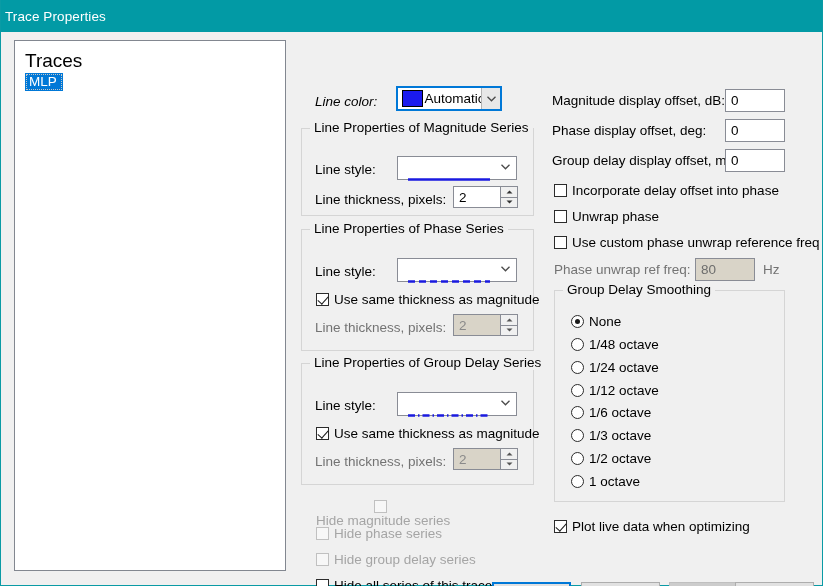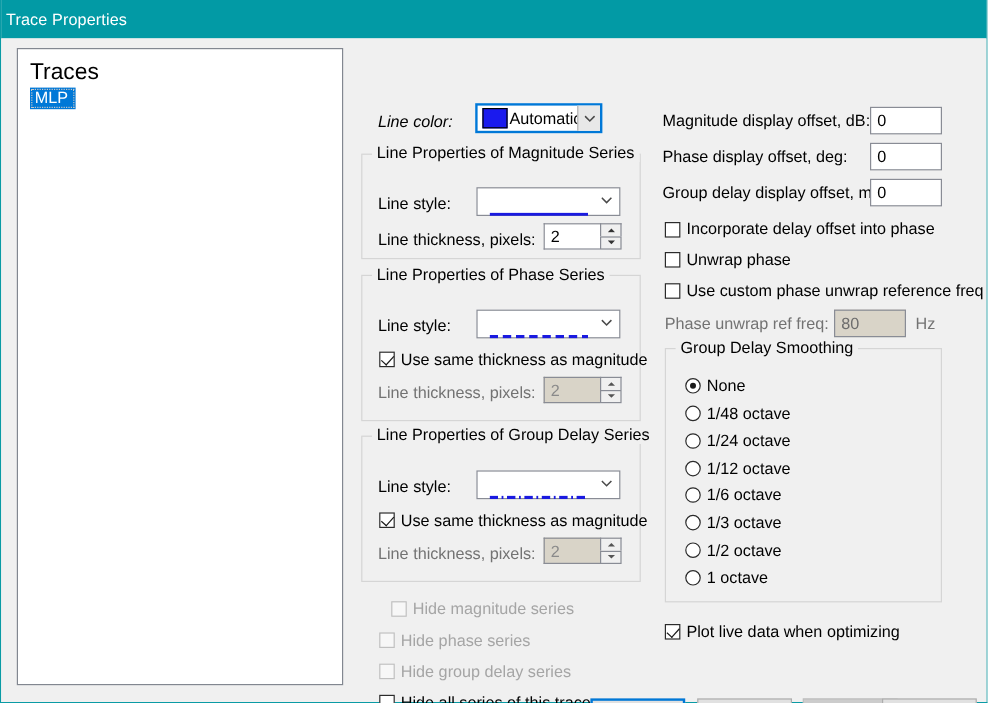--- a/index.html
+++ b/index.html
@@ -374,21 +374,21 @@
             </svg>
           </div>
         <div class="sbtn">
             <svg width="7" height="4" viewBox="0 0 7 4">
               <path d="M3.5 3.5 L0.5 0.5 L6.5 0.5 Z" fill="#555"></path>
             </svg>
           </div>
       </div>
     </div>
 
-    <div class="cb dis" style="left:325px; top:468px;">
+    <div class="cb dis" style="left:315px; top:468px;flex-direction:column;">
       <span class="box"></span>
       <span>Hide magnitude series</span>
     </div>
     <div class="cb dis" style="left:315px; top:494px;">
       <span class="box"></span>
       <span>Hide phase series</span>
     </div>
     <div class="cb dis" style="left:315px; top:520px;">
       <span class="box"></span>
       <span>Hide group delay series</span>
@@ -400,21 +400,21 @@
 
     <div class="lbl" style="left:551px; top:61px;">Magnitude display offset, dB:</div>
     <div class="field" style="left:724px; top:57px; width:60px; height:23px;">0</div>
 
     <div class="lbl" style="left:551px; top:91px;">Phase display offset, deg:</div>
     <div class="field" style="left:724px; top:87px; width:60px; height:23px;">0</div>
 
     <div class="lbl" style="left:551px; top:121px;">Group delay display offset, ms:</div>
     <div class="field" style="left:724px; top:117px; width:60px; height:23px;">0</div>
 
-    <div class="cb" style="left:553px; top:151px;align-items:flex-end;">
+    <div class="cb" style="left:553px; top:151px;">
       <span class="box"></span>
       <span>Incorporate delay offset into phase</span>
     </div>
     <div class="cb" style="left:553px; top:177px;">
       <span class="box"></span>
       <span>Unwrap phase</span>
     </div>
     <div class="cb" style="left:553px; top:203px;">
       <span class="box"></span>
       <span>Use custom phase unwrap reference freq</span>

